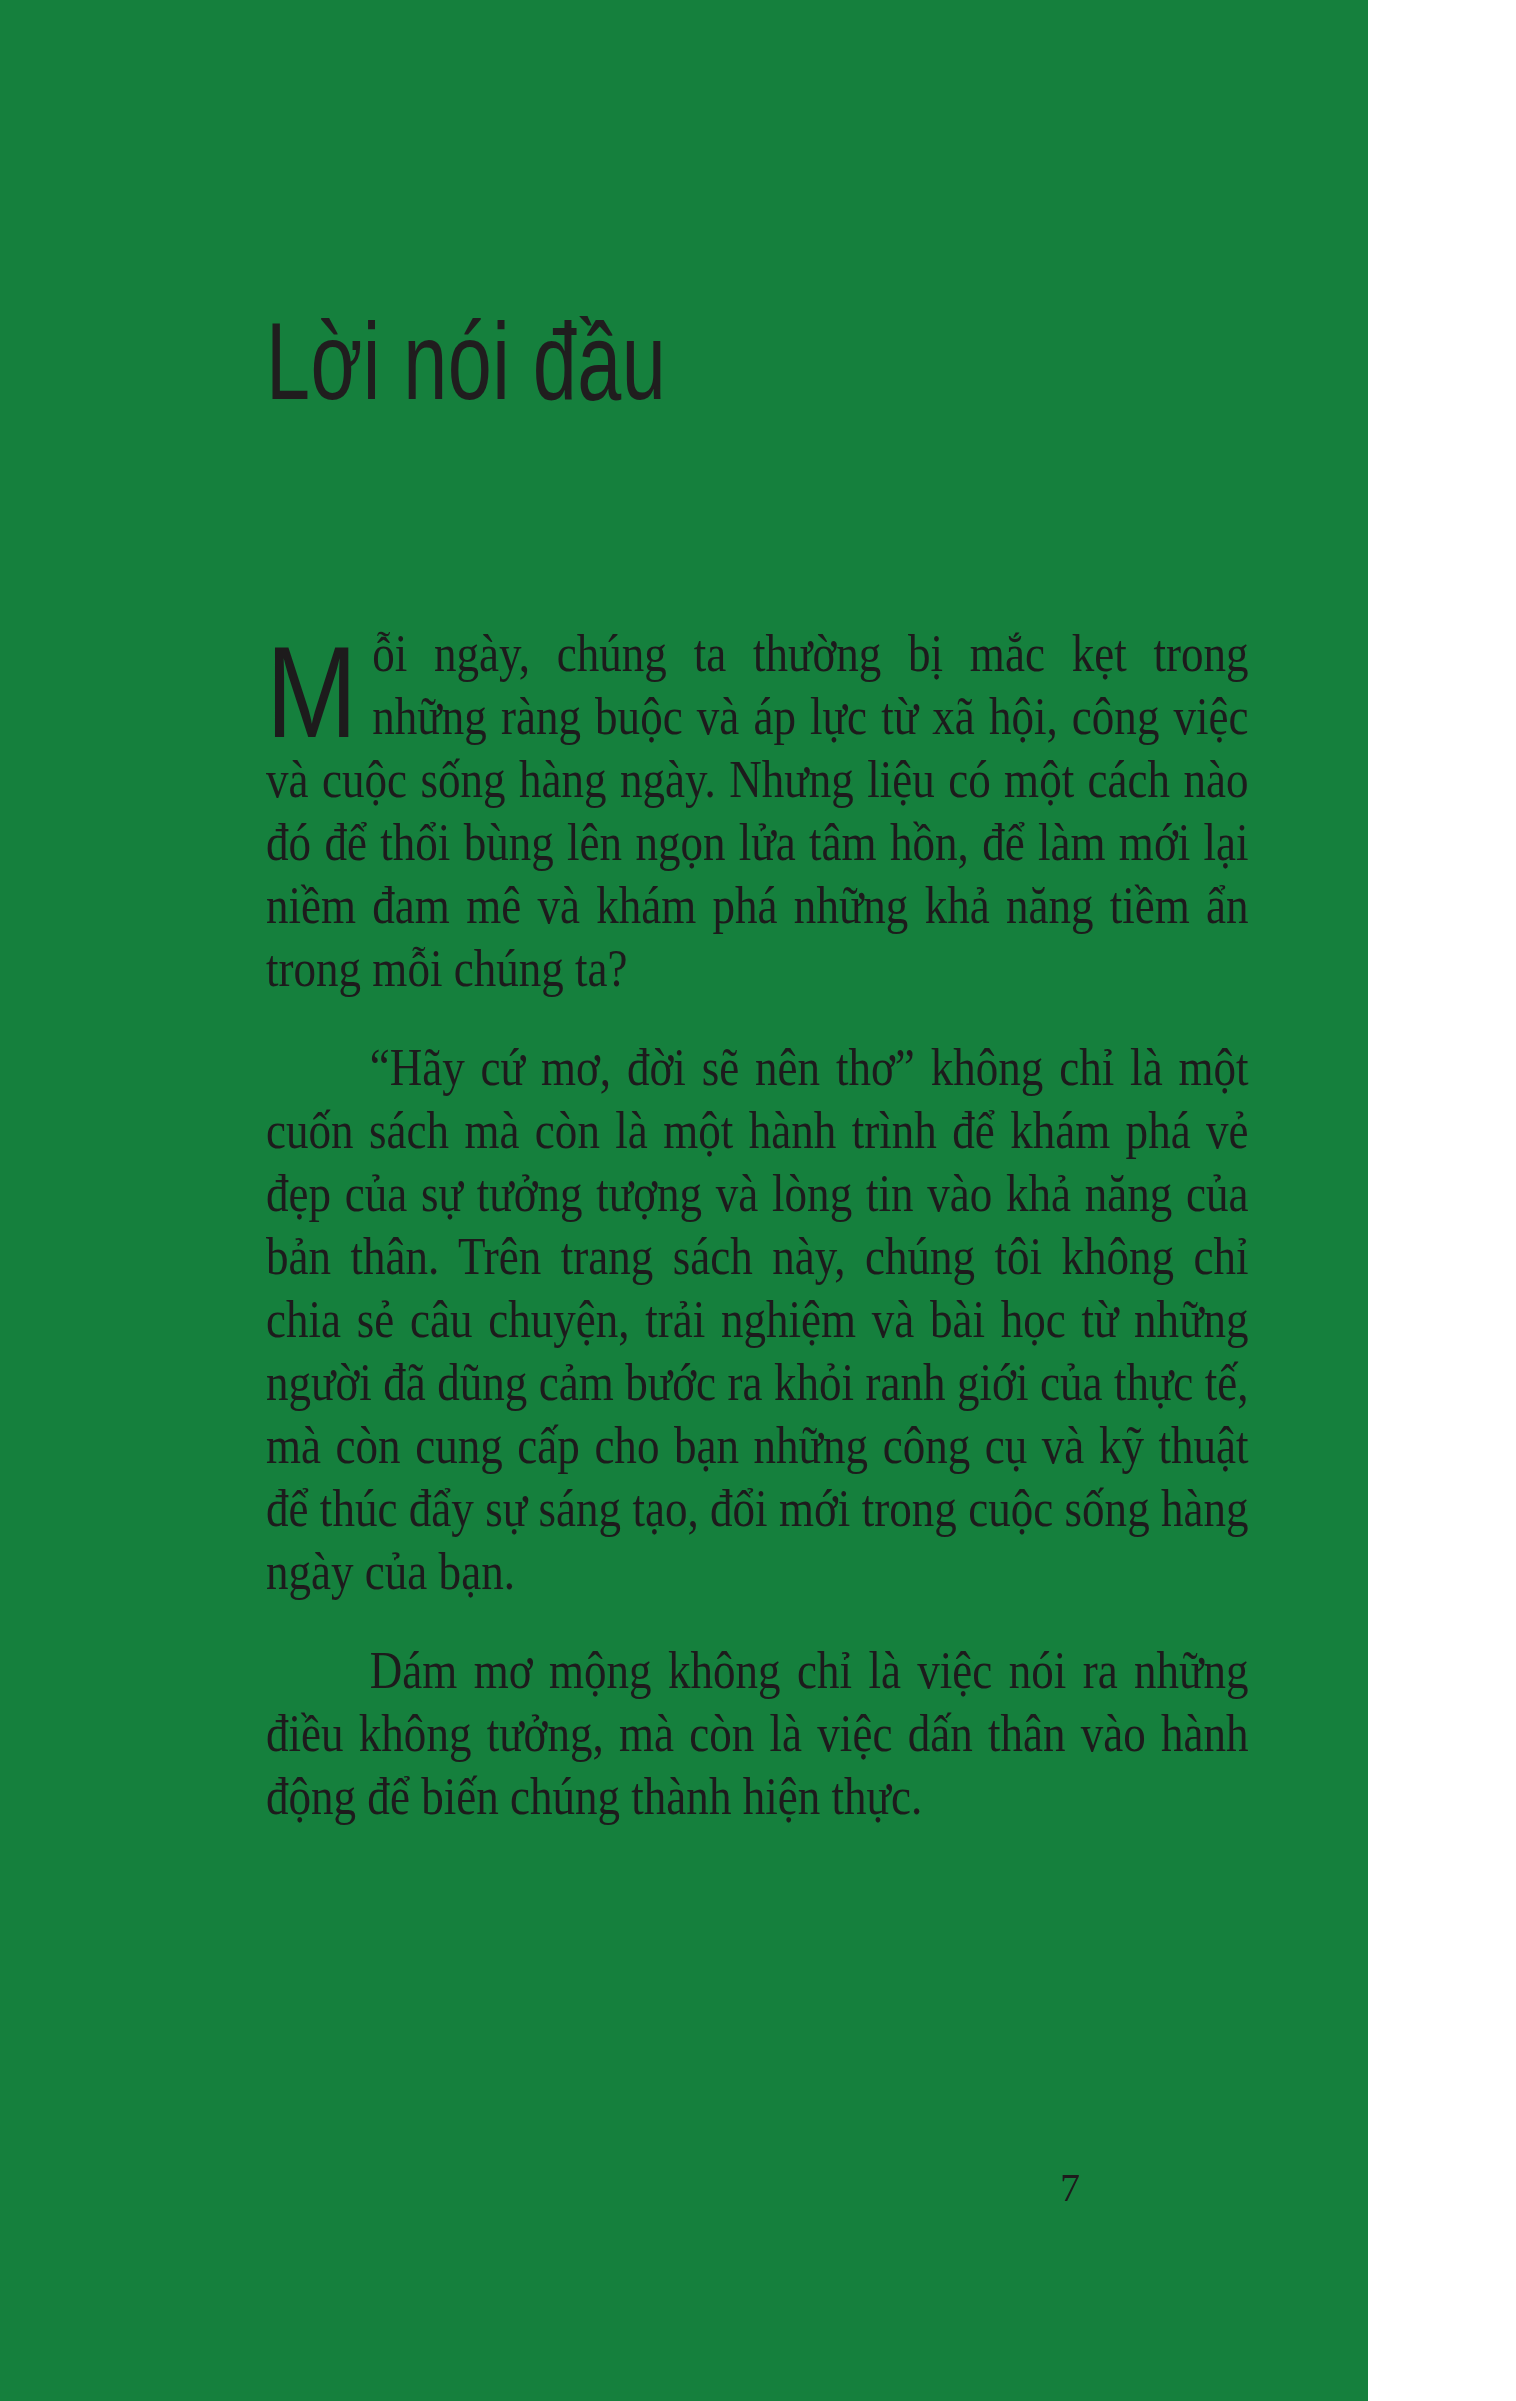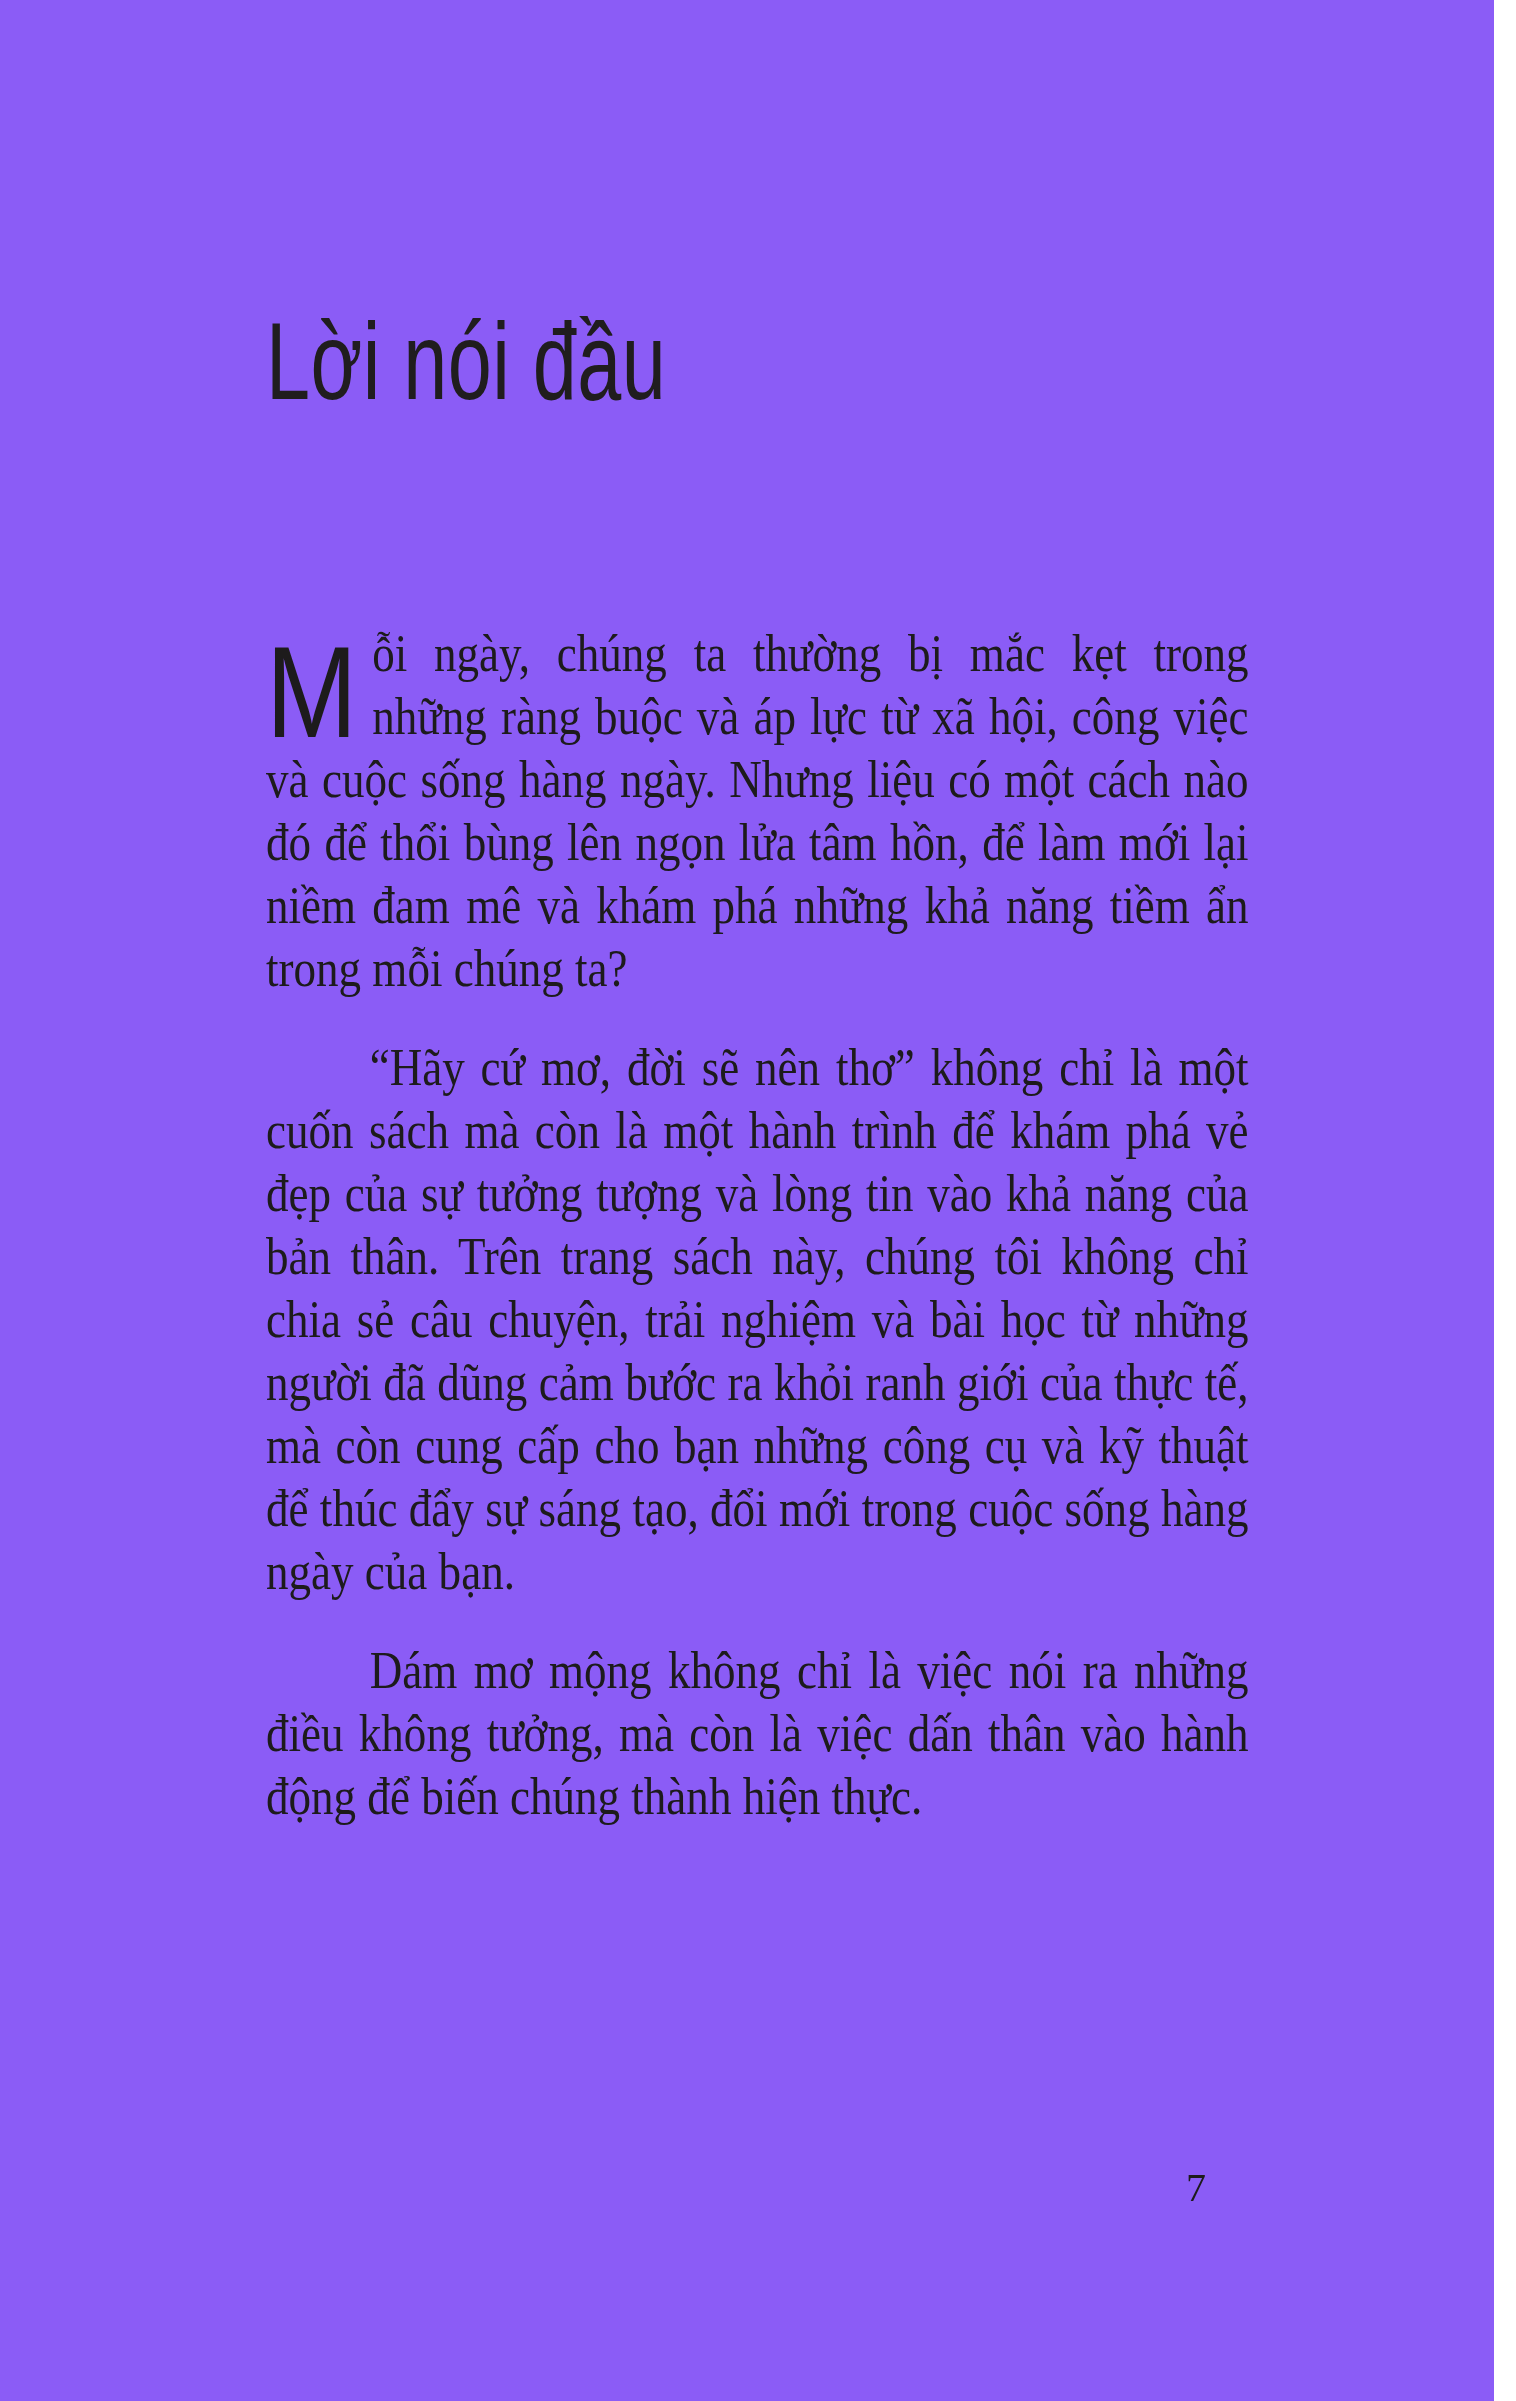--- a/index.html
+++ b/index.html
@@ -2,23 +2,23 @@
 <html lang="vi" style="font-size:10.4px"><head>
 <meta charset="utf-8">
 <style>
   html, body {
     margin: 0;
     padding: 0;
     background: #ffffff;
   }
   .page {
     position: relative;
-    width: 1494px;
+    width: 1368px;
     height: 2401px;
-    background: #8b5cf6;
+    background: #15803d;
     overflow: hidden;
     color: #1d1b1c;
   }
   .title {
     position: absolute;
     left: 266px;
     top: 306px;
     margin: 0;
     font-family: "Liberation Sans", "DejaVu Sans", sans-serif;
     font-weight: 400;

